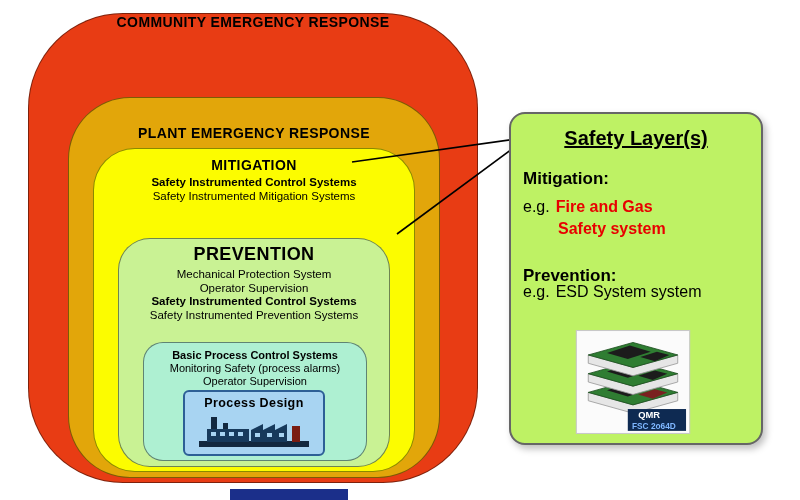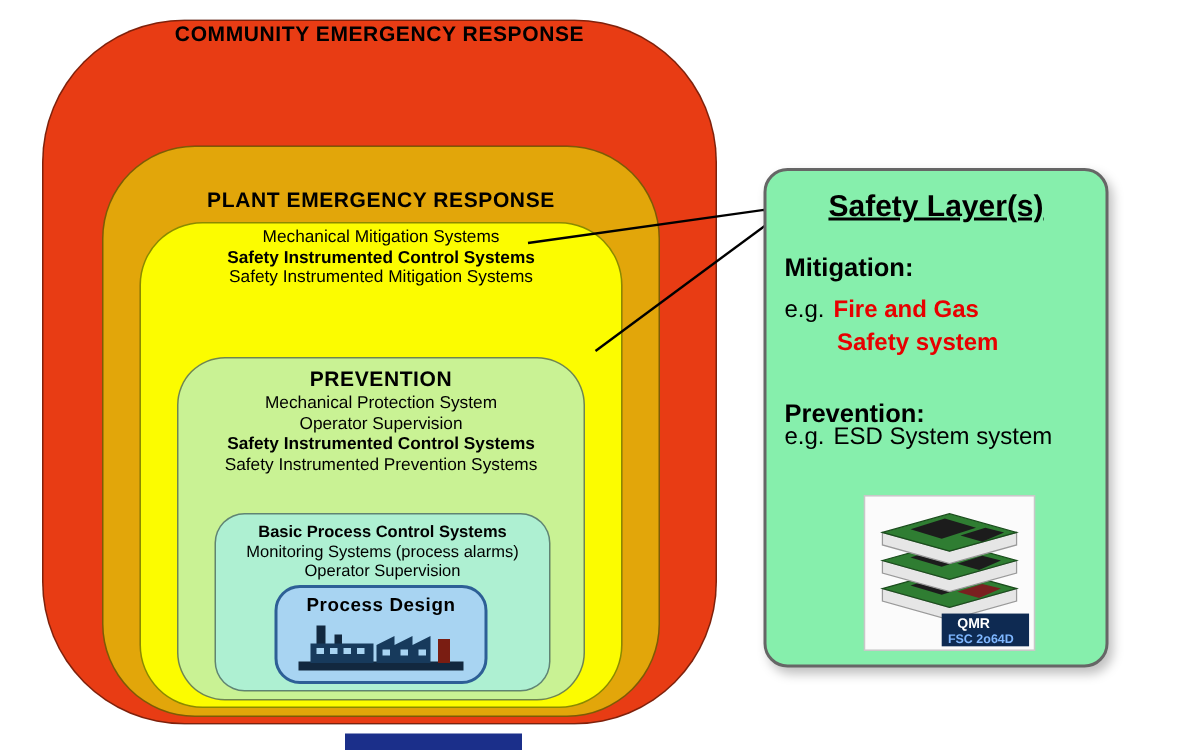--- a/index.html
+++ b/index.html
@@ -6,37 +6,37 @@
   .stage{
     position:relative;width:800px;height:500px;overflow:hidden;background:#ffffff;
     font-family:"Liberation Sans","DejaVu Sans",sans-serif;color:#000;
   }
   .layer{position:absolute;box-sizing:border-box;border:1px solid rgba(0,0,0,.45);}
   .layer-community{left:28px;top:13px;width:450px;height:470px;border-radius:95px;background:#e83c14;}
   .layer-plant{left:68px;top:97px;width:372px;height:381px;border-radius:62px;background:#e2a60a;}
   .layer-mitigation{left:93px;top:148px;width:322px;height:324px;border-radius:42px;background:#fcfc00;}
   .layer-prevention{left:118px;top:238px;width:272px;height:229px;border-radius:32px;background:#c9f294;}
   .layer-bpcs{left:143px;top:342px;width:224px;height:119px;border-radius:20px;background:#aef0d2;}
-  .process-design-box{left:183px;top:390px;width:142px;height:66px;border-radius:17px;background:#a8d4f2;border:2px solid #2d5f96;}
+  .process-design-box{left:183px;top:390px;width:142px;height:66px;border-radius:6px;background:#a8d4f2;border:2px solid #2d5f96;}
   .layer-title{font-weight:bold;text-align:center;letter-spacing:.4px;}
   .t-community{font-size:14px;}
   .t-plant{font-size:14px;margin-top:27px;}
   .t-mitigation{font-size:14px;margin-top:8px;}
-  .t-prevention{font-size:14px;margin-top:5px;}
+  .t-prevention{font-size:18px;margin-top:5px;}
   .t-process{font-size:12.5px;margin-top:4px;}
   .item{font-size:11.5px;line-height:13.5px;text-align:center;}
   .item.bold{font-weight:bold;text-align:center;}
   .items{margin-top:3px;}
   .bpcs-items{margin-top:6px;}
   .bpcs-items .item{font-size:11px;line-height:13px;}
   .factory-wrap{text-align:center;margin-top:2px;}
   
   .panel{
-    position:absolute;left:509px;top:112px;width:230px;height:333px;box-sizing:border-box;
-    background:#86efac;border:2px solid #666;border-radius:16px;z-index:2;
+    position:absolute;left:509px;top:112px;width:254px;height:333px;box-sizing:border-box;
+    background:#bef264;border:2px solid #666;border-radius:16px;z-index:2;
     box-shadow:3px 4px 7px rgba(0,0,0,.25);
   }
   .panel-title{
     position:absolute;left:0;right:0;top:13px;text-align:center;
     font-size:20px;font-weight:bold;text-decoration:underline;
   }
   .ph{position:absolute;left:12px;font-size:17px;font-weight:bold;}
   .ph-mitigation{top:55px;}
   .ph-prevention{top:152px;}
   .eg{position:absolute;font-size:16px;}
@@ -57,41 +57,41 @@
 
   <div class="layer layer-community">
     <div class="layer-title t-community">COMMUNITY EMERGENCY RESPONSE</div>
   </div>
 
   <div class="layer layer-plant">
     <div class="layer-title t-plant">PLANT EMERGENCY RESPONSE</div>
   </div>
 
   <div class="layer layer-mitigation">
+    <div class="layer-title t-mitigation">MITIGATION</div>
     <div class="items">
-      <div class="item">Mechanical Mitigation Systems</div>
       <div class="item bold">Safety Instrumented Control Systems</div>
       <div class="item">Safety Instrumented Mitigation Systems</div>
     </div>
   </div>
 
   <div class="layer layer-prevention">
     <div class="layer-title t-prevention">PREVENTION</div>
     <div class="items">
       <div class="item">Mechanical Protection System</div>
       <div class="item">Operator Supervision</div>
       <div class="item bold">Safety Instrumented Control Systems</div>
       <div class="item">Safety Instrumented Prevention Systems</div>
     </div>
   </div>
 
   <div class="layer layer-bpcs">
     <div class="items bpcs-items">
       <div class="item bold">Basic Process Control Systems</div>
-      <div class="item">Monitoring Systems (process alarms)</div>
+      <div class="item">Monitoring Safety (process alarms)</div>
       <div class="item">Operator Supervision</div>
     </div>
   </div>
 
   <div class="layer process-design-box">
     <div class="layer-title t-process">Process Design</div>
     <div class="factory-wrap">
       <svg width="122" height="36" viewBox="0 0 122 36">
         <rect x="6" y="29" width="110" height="6" fill="#12283f"></rect>
         <rect x="18" y="5" width="6" height="25" fill="#12283f"></rect>

